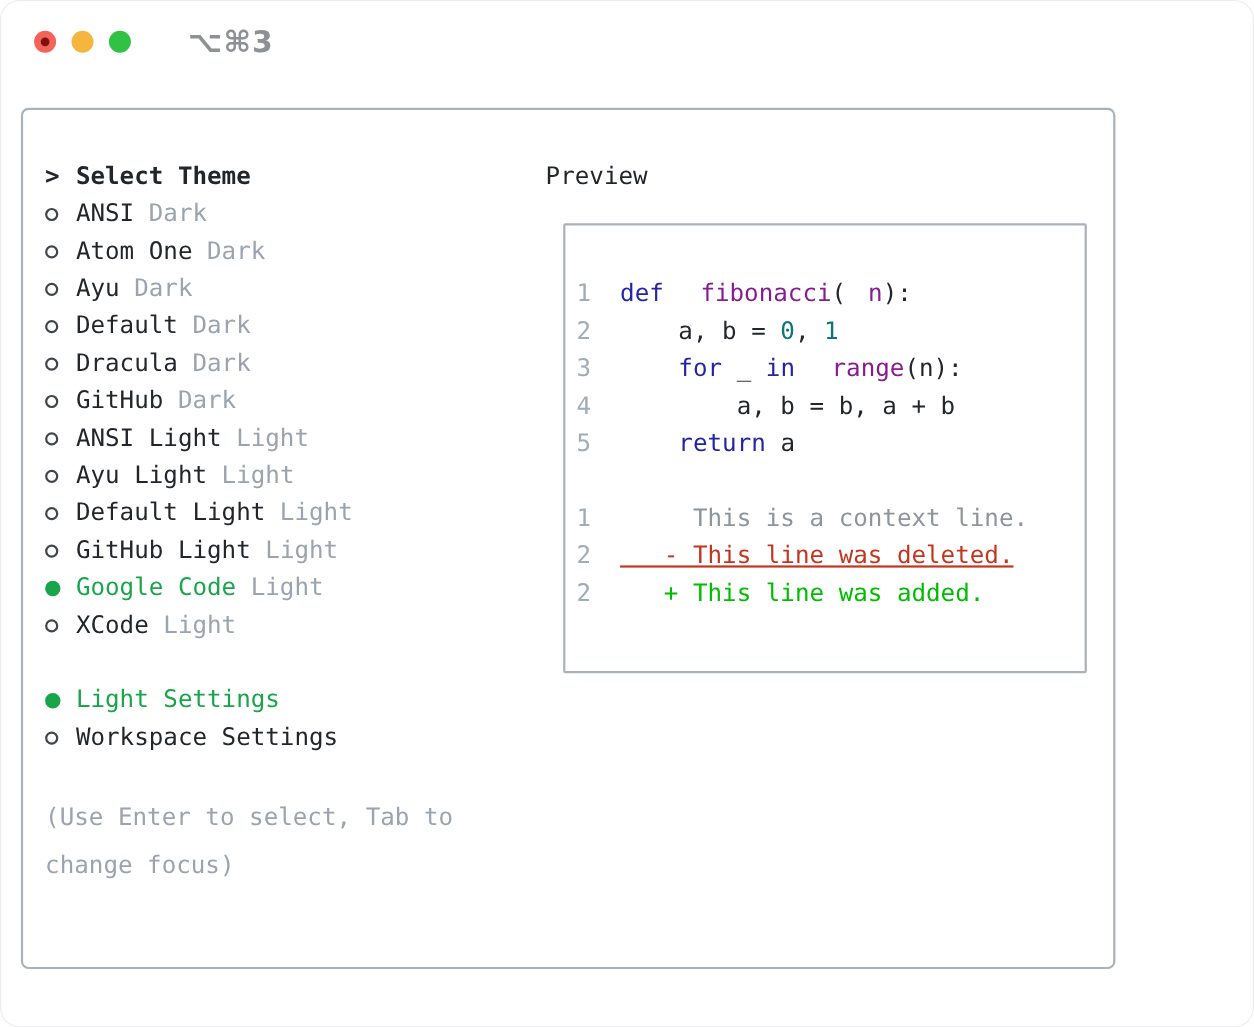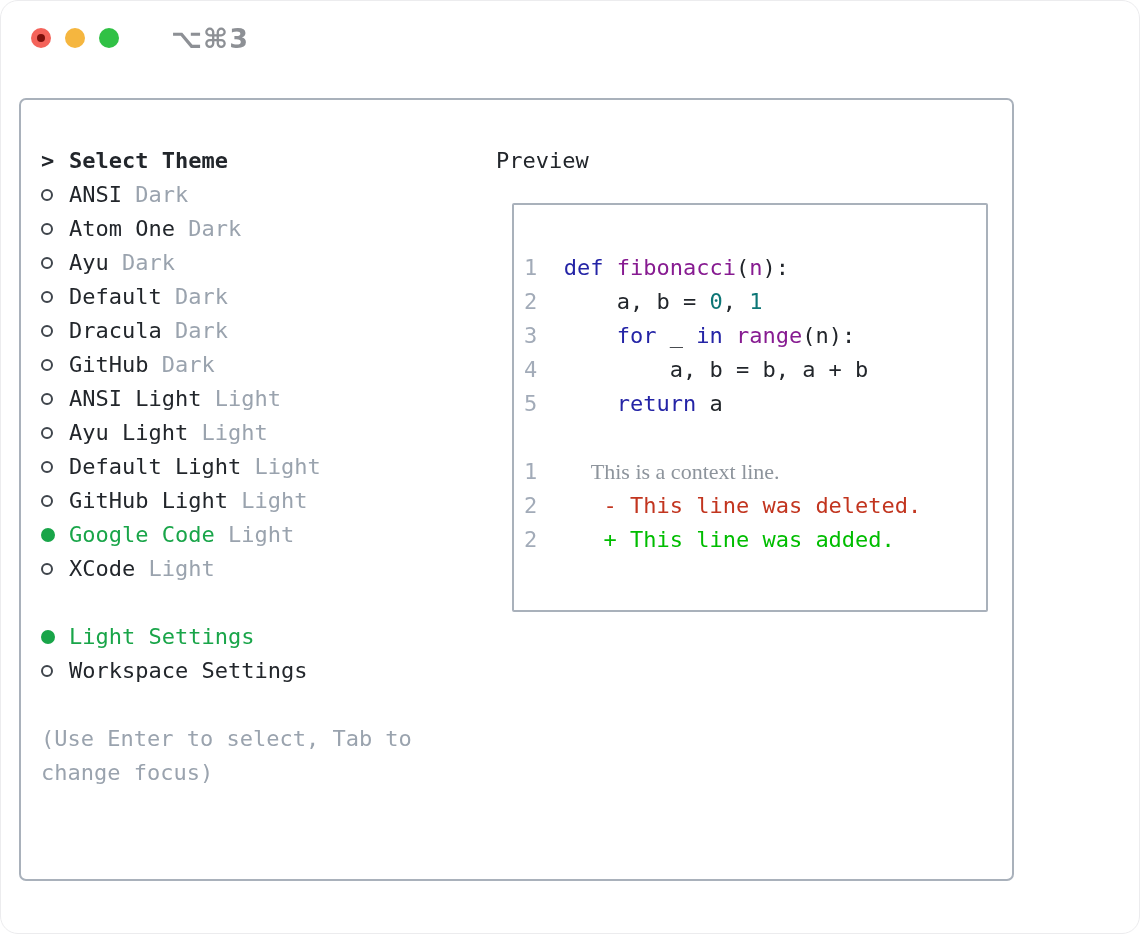--- a/index.html
+++ b/index.html
@@ -68,44 +68,44 @@
   .t-name { color: var(--ink); }
   .t-name.selected { color: var(--green-ui); }
   .t-variant { color: var(--muted); margin-left: 0.602em; }
   .spacer-row { height: 34px; }
   .apply-header { color: var(--ink); }
   .hint {
     margin-top: 34px;
     width: 30ch;
     color: var(--muted);
     white-space: normal;
-    line-height: 34px;
+    line-height: 44px;
   }
   
   .preview-header {
     position: absolute; left: 475px; top: 44px;
     font-size: 22px; line-height: 34px; font-weight: normal; color: var(--ink);
   }
   .preview-box {
     position: absolute; left: 491px; top: 103px;
     width: 476px; height: 409px;
     border: 2px solid var(--panel-border);
     border-radius: 2px;
     background: #ffffff;
     padding: 46px 8px 0 10px;
     overflow: hidden;
   }
   .pline { height: 34px; line-height: 34px; font-size: 22px; white-space: pre; display: flex; }
   .ln { color: var(--line-number); flex: 0 0 auto; width: 0.602em; margin-right: 1.204em; text-align: left; }
   .seg.pl  { color: var(--ink); }
   .seg.kw  { color: var(--keyword); }
-  .seg.fn  { color: var(--function); }
+  .seg.fn  { color: var(--function); margin-left: 20px; }
   .seg.num { color: var(--number); }
-  .seg.ctx { color: var(--context); font-family: Liberation Serif, serif; }
-  .seg.del { color: var(--red-diff); }
+  .seg.ctx { color: var(--context); }
+  .seg.del { color: var(--red-diff); text-decoration: underline; }
   .seg.add { color: var(--green-diff); }
 </style>
 </head>
 <body>
 
 <div class="window">
 
   <div class="titlebar">
     <button class="tl-btn tl-red">
         <span class="tl-dot"></span>

